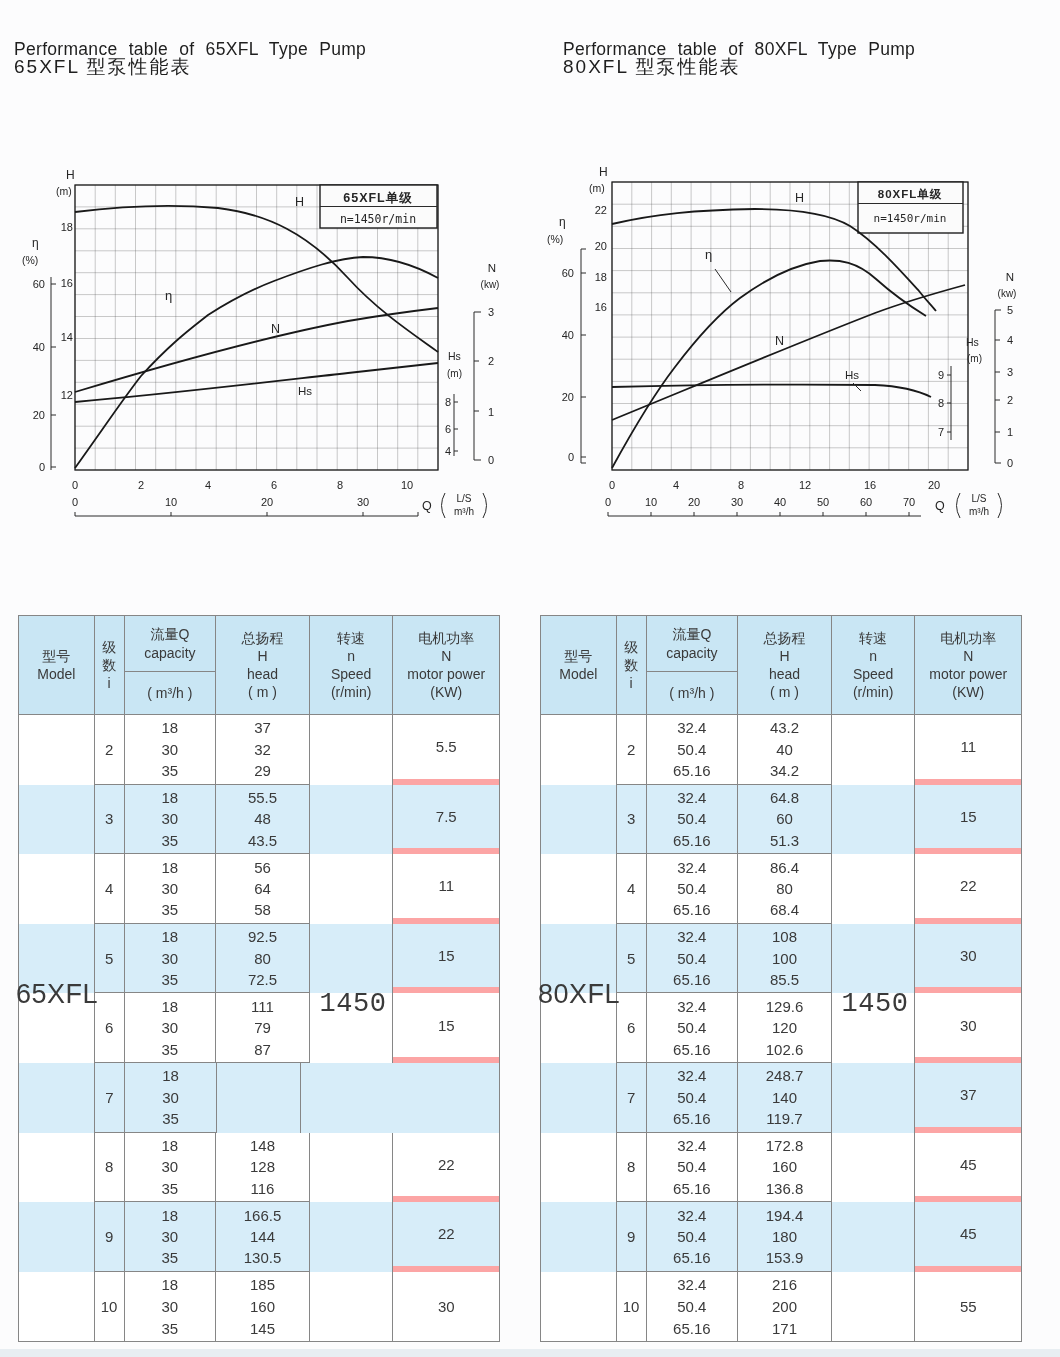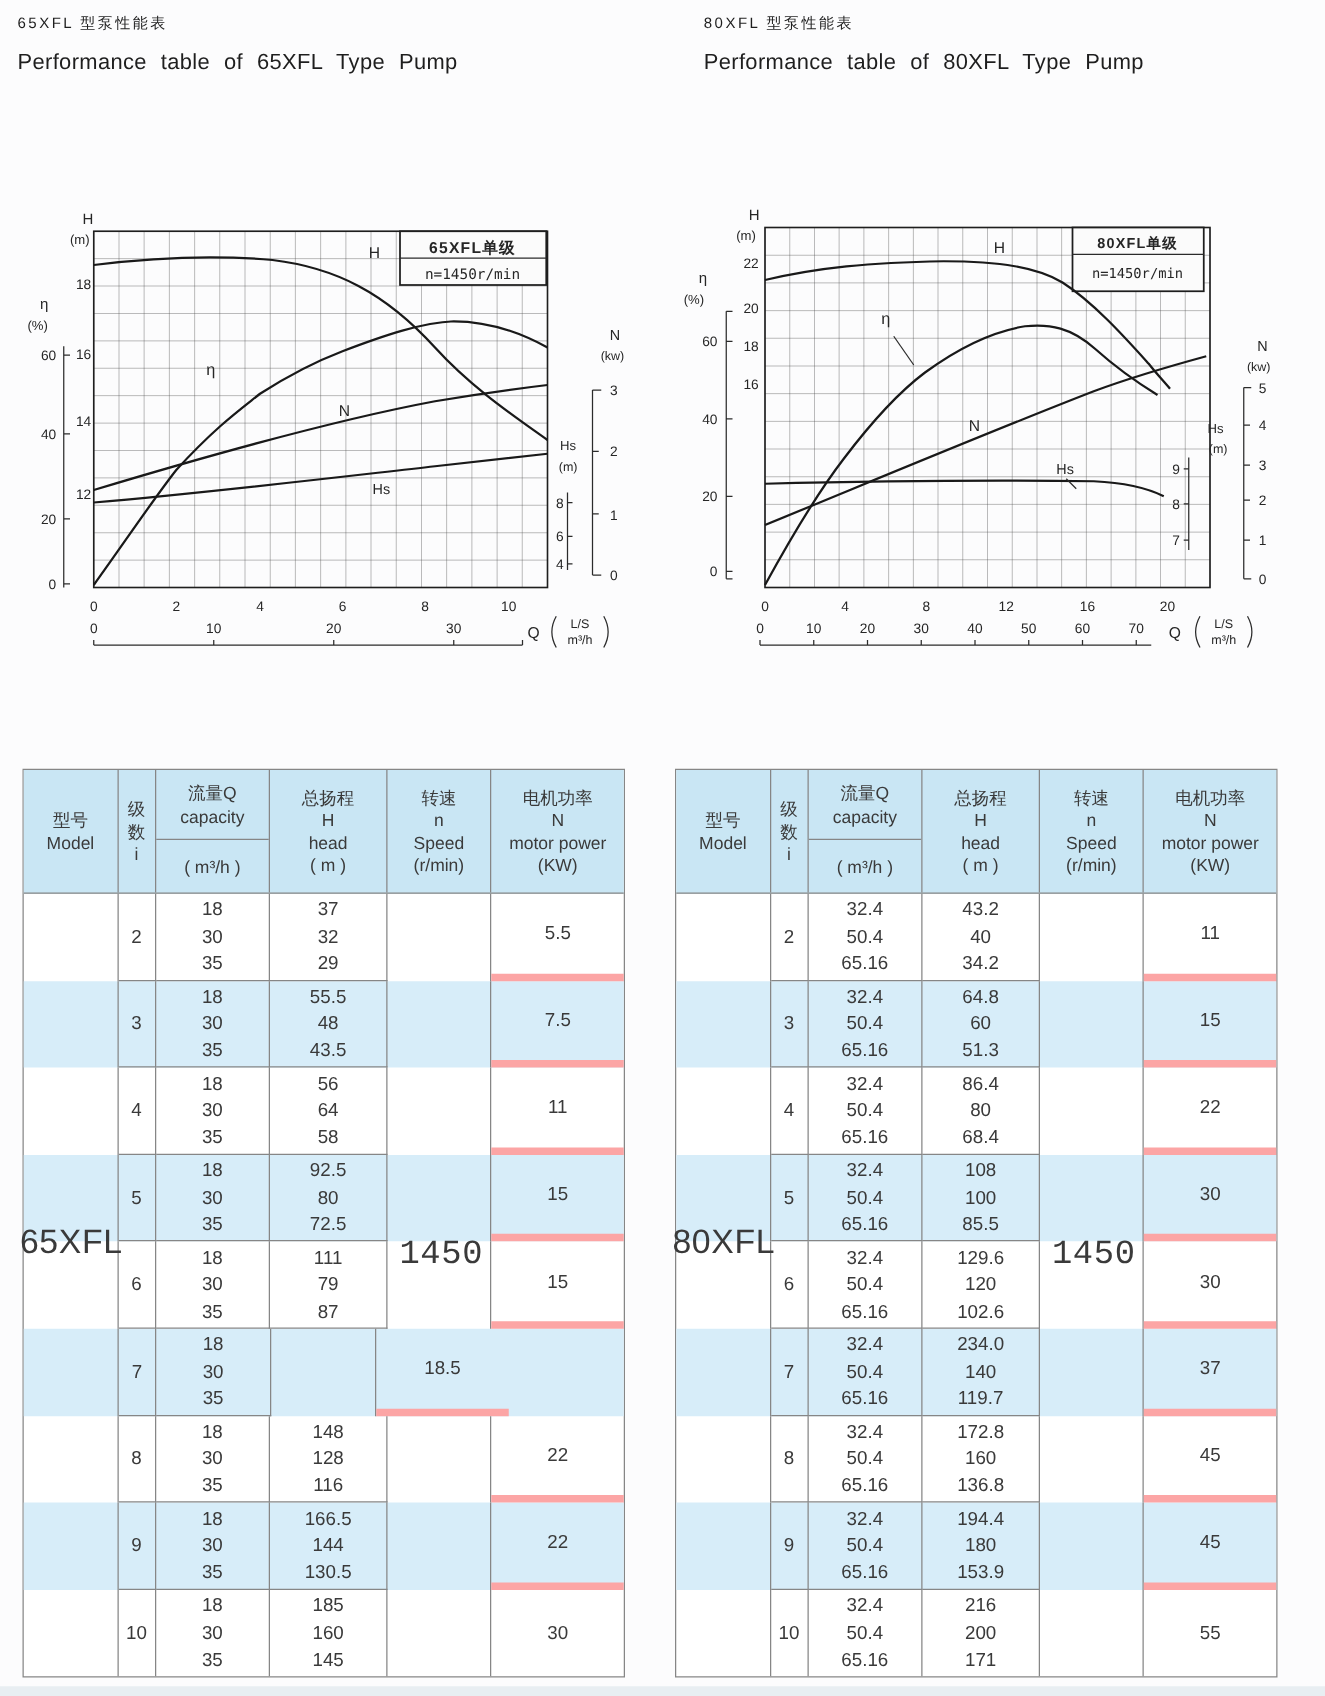--- a/index.html
+++ b/index.html
@@ -1,20 +1,20 @@
 <!DOCTYPE html>
 <html><head>
 <meta charset="utf-8">
 <style>
   * { margin:0; padding:0; box-sizing:border-box; }
   html,body { background:#ffffff; }
   body { font-family:"Liberation Sans","DejaVu Sans",sans-serif; }
   .page { position:relative; width:1060px; height:1357px; background:#fcfcfd; overflow:hidden; color:#333; }
 
-  .title-zh { position:absolute; font-size:12px; color:#1e1e1e; letter-spacing:2px; font-weight:500; white-space:nowrap; }
+  .title-zh { position:absolute; font-size:19px; color:#1e1e1e; letter-spacing:2px; font-weight:500; white-space:nowrap;margin-top:44px; }
   .title-en { position:absolute; font-size:17.5px; color:#1e1e1e; word-spacing:6px; letter-spacing:.3px; white-space:nowrap; }
 
   svg.chart { position:absolute; }
   svg text { font-family:"Liberation Sans","DejaVu Sans",sans-serif; fill:#262626; }
   .mono { font-family:"DejaVu Sans Mono",monospace; }
   .gridlines { stroke:#4e4e4e; stroke-width:.6; opacity:.5; fill:none; }
   .plotborder { stroke:#1e1e1e; stroke-width:1.3; fill:none; }
   .axisline { stroke:#2b2b2b; stroke-width:1; fill:none; }
   .curve { stroke:#191919; stroke-width:1.8; fill:none; }
   .thin { stroke:#2b2b2b; stroke-width:1; fill:none; }
@@ -323,21 +323,20 @@
 
   <div class="group">
     <div class="gc c-model"></div>
     <div class="gc c-i">7</div>
     <div class="gc c-q">
       <span>18</span>
       <span>30</span>
       <span>35</span>
     </div>
     <div class="gc c-s"></div>
-    <div class="gc c-p">18.5</div>
   </div>
 
   <div class="group">
     <div class="gc c-model"></div>
     <div class="gc c-i">8</div>
     <div class="gc c-q">
       <span>18</span>
       <span>30</span>
       <span>35</span>
     </div>
@@ -512,21 +511,21 @@
 
   <div class="group">
     <div class="gc c-model"></div>
     <div class="gc c-i">7</div>
     <div class="gc c-q">
       <span>32.4</span>
       <span>50.4</span>
       <span>65.16</span>
     </div>
     <div class="gc c-h">
-      <span>234.0</span>
+      <span>248.7</span>
       <span>140</span>
       <span>119.7</span>
     </div>
     <div class="gc c-s"></div>
     <div class="gc c-p">37</div>
   </div>
 
   <div class="group">
     <div class="gc c-model"></div>
     <div class="gc c-i">8</div>

